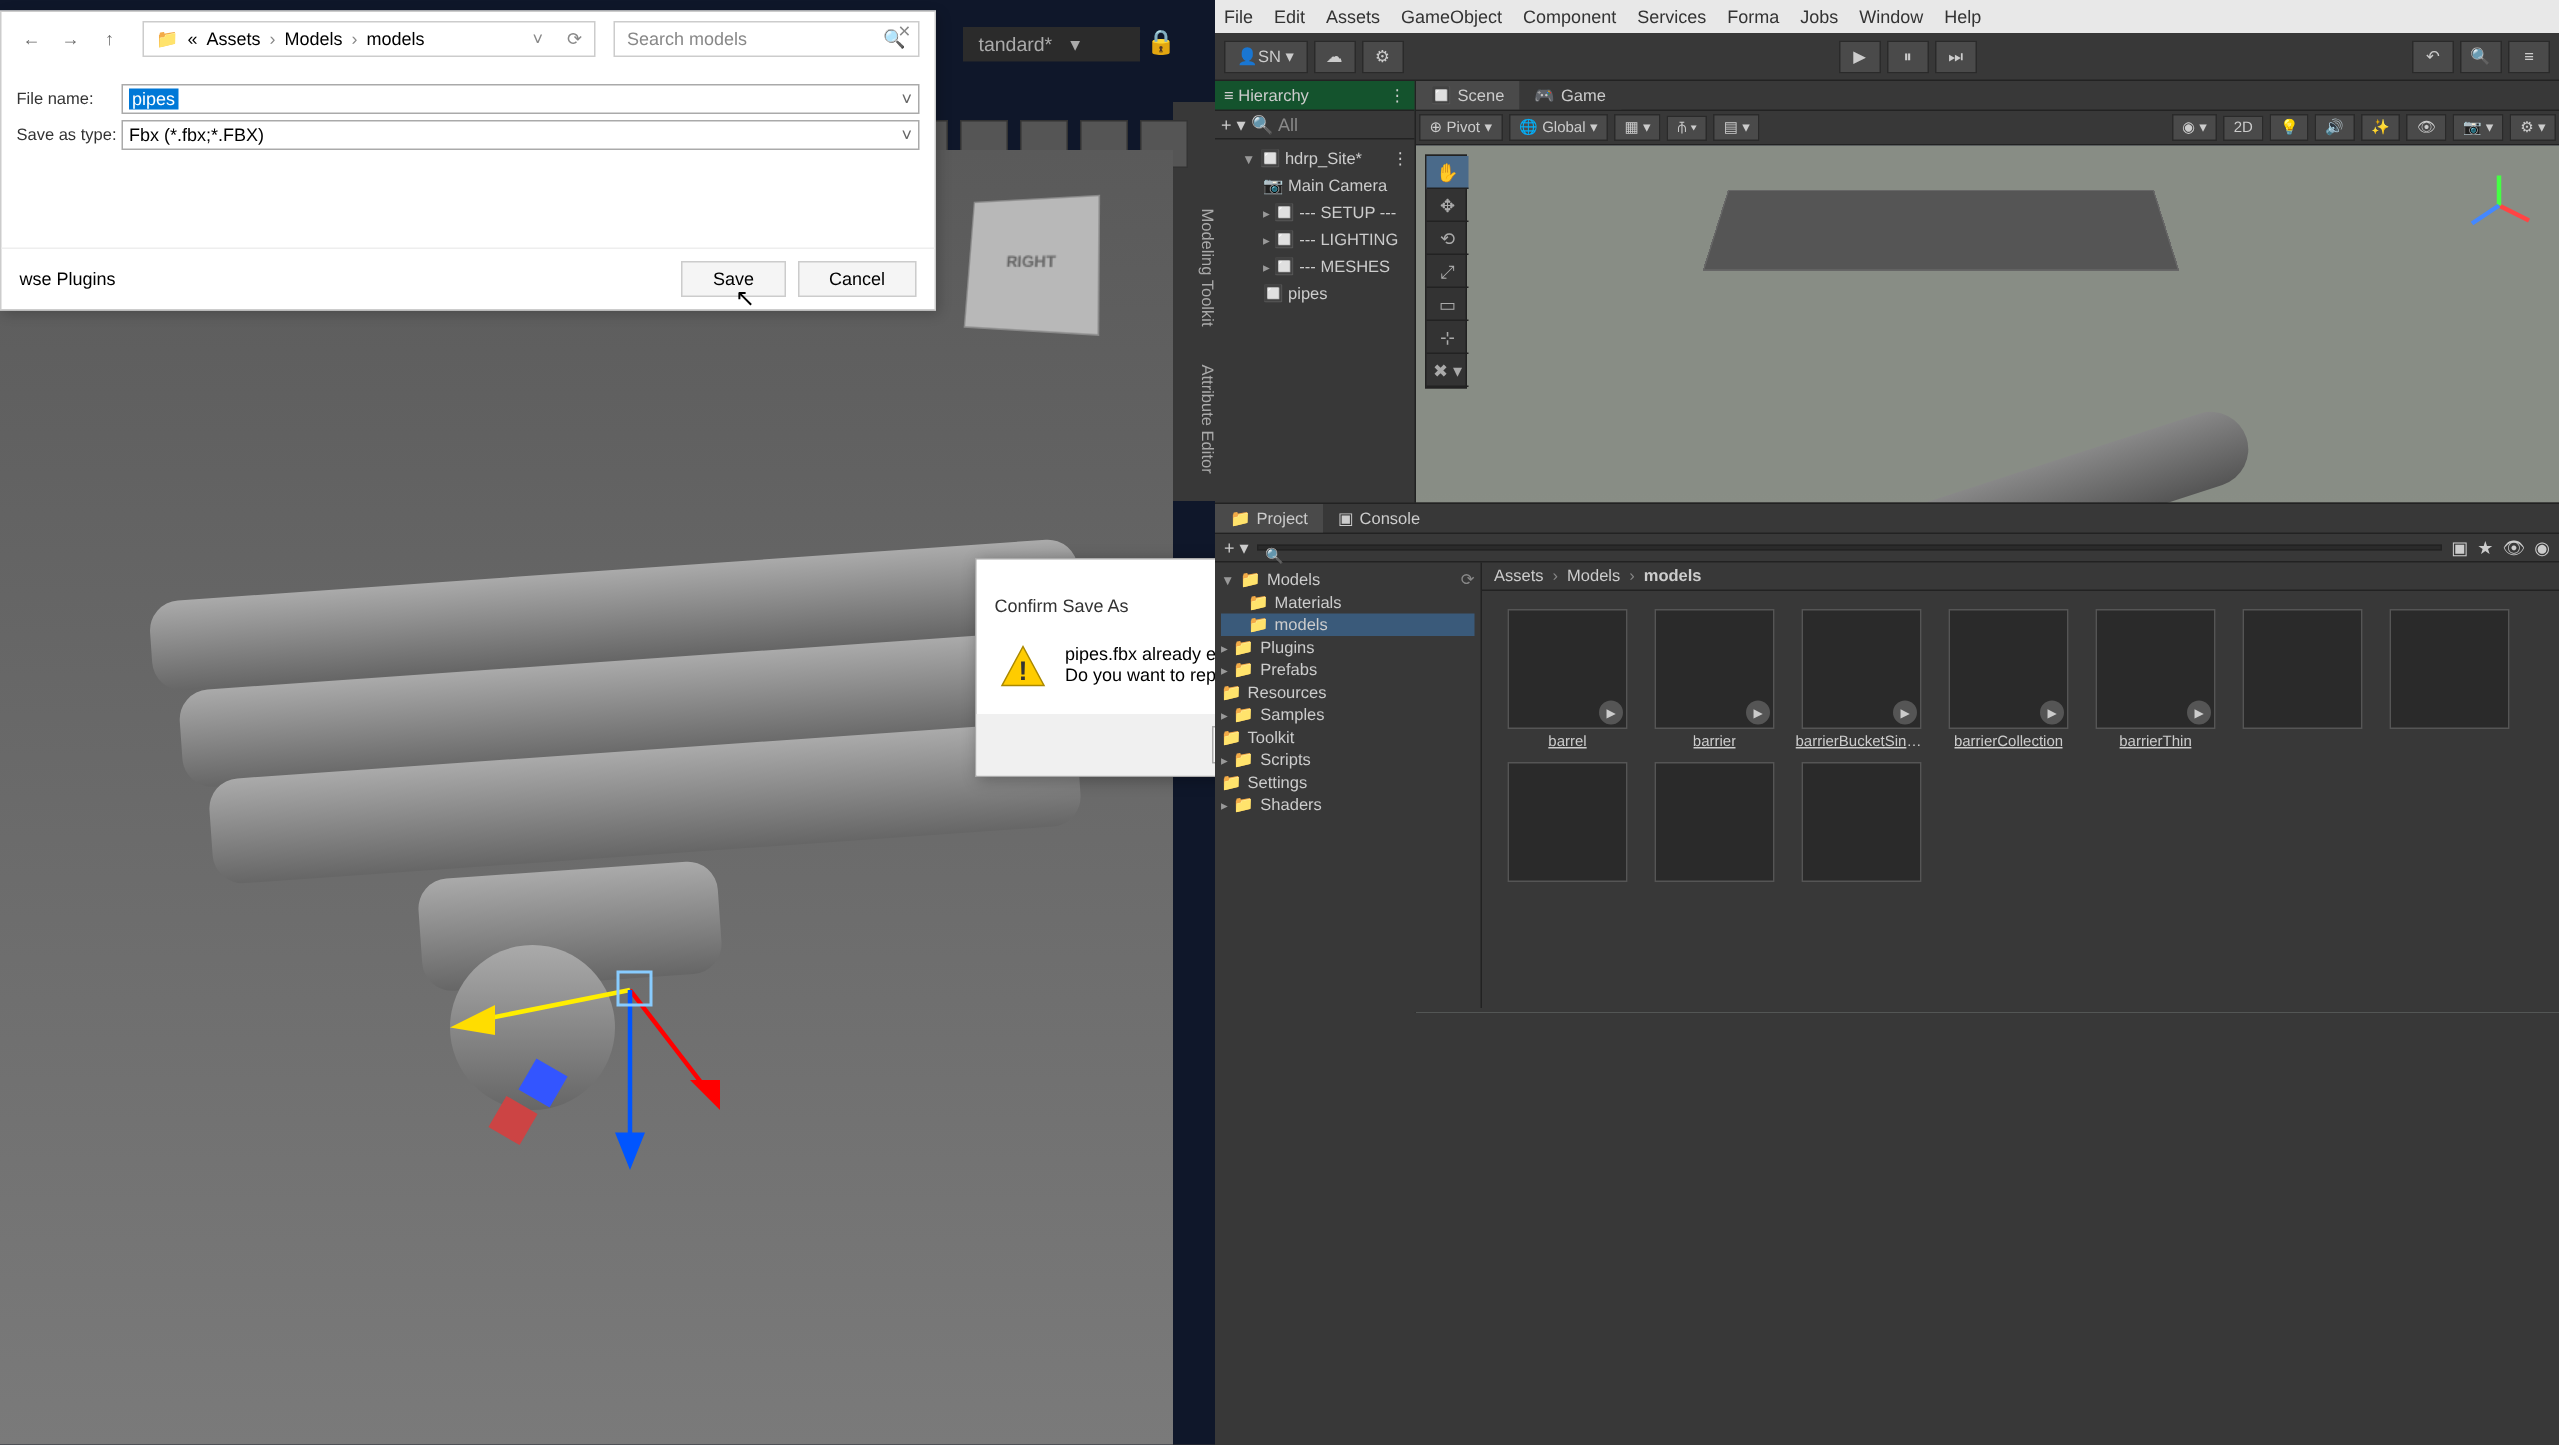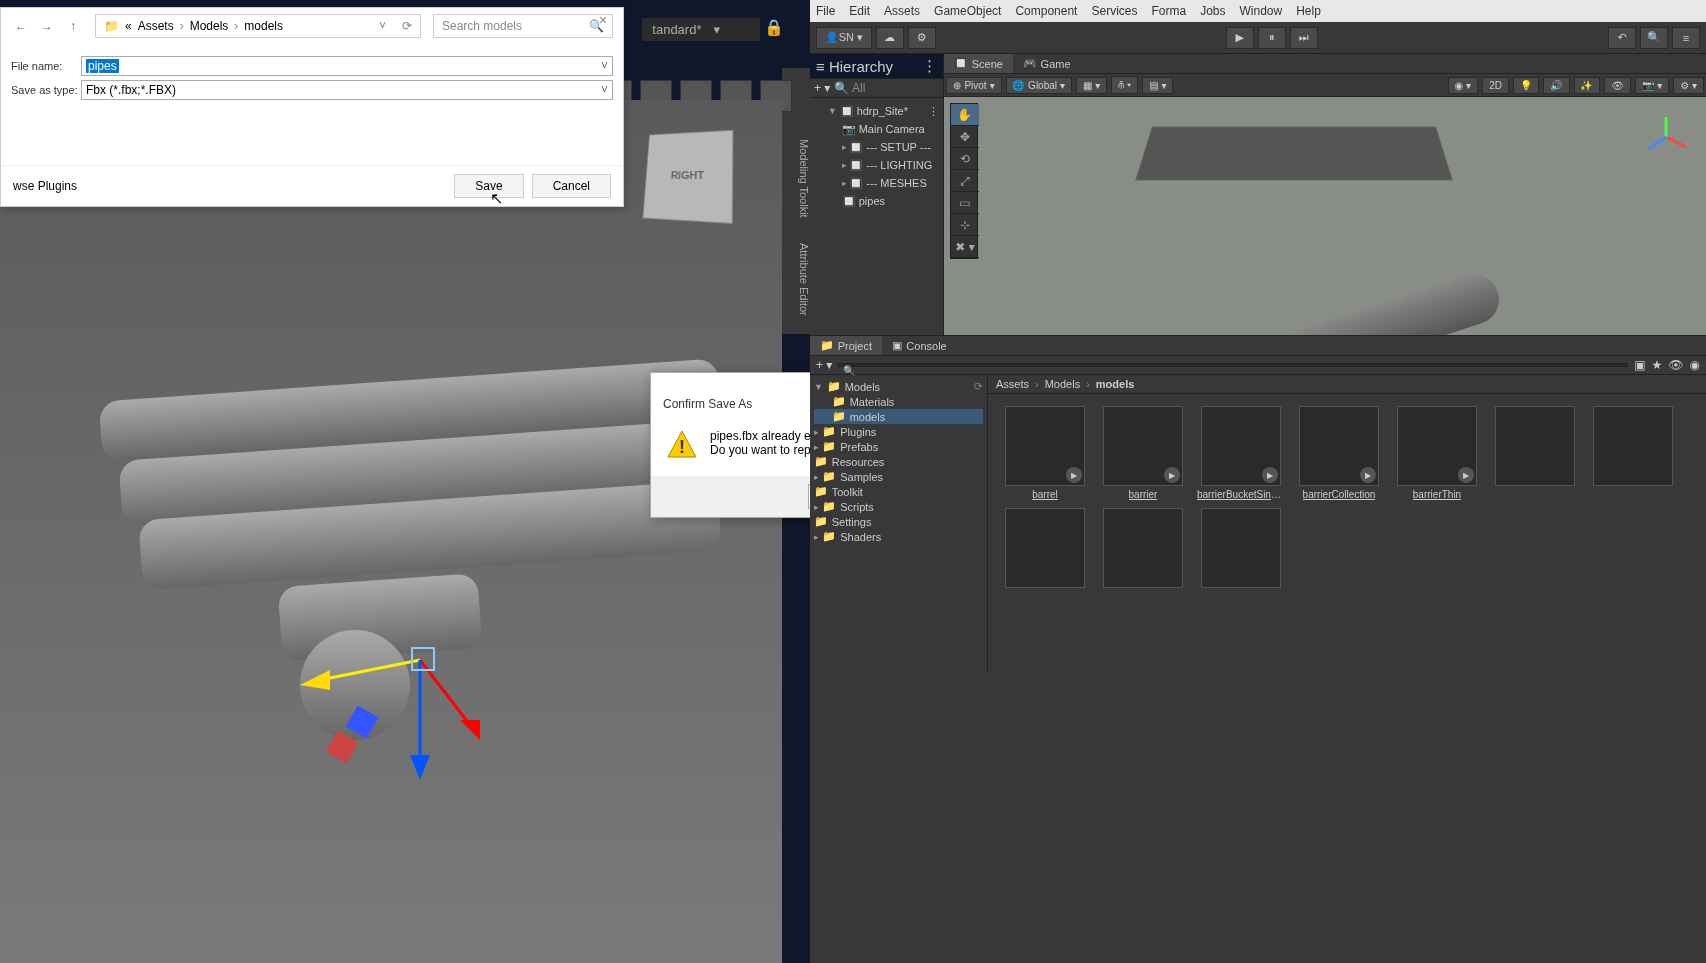--- a/index.html
+++ b/index.html
@@ -20,21 +20,21 @@
     .pipe { position: absolute; background: linear-gradient(#aaa, #666); border-radius: 20px; }
     
     
     .save-dialog { position: absolute; left: 0; top: 7px; width: 624px; height: 200px; background: #ffffff; border: 1px solid #ccc; box-shadow: 2px 2px 8px rgba(0,0,0,0.2); font-size: 12px; }
     .sd-title { padding: 5px 10px; font-size: 12px; color: #333; }
     .sd-close { position: absolute; right: 6px; top: 4px; width: 28px; text-align: center; color: #888; font-size: 14px; }
     .sd-nav { display: flex; align-items: center; padding: 6px 10px; gap: 6px; }
     .nav-btn { width: 20px; height: 20px; color: #666; display: flex; align-items: center; justify-content: center; }
     .breadcrumb { flex: 1; border: 1px solid #ccc; padding: 4px 8px; display: flex; align-items: center; gap: 6px; margin: 0 6px; }
     .bc-sep { color: #888; }
-    .search-box { width: 180px; border: 1px solid #ccc; padding: 4px 8px; color: #888; display: flex; justify-content: space-between; align-items: center; }
+    .search-box { width: 204px; border: 1px solid #ccc; padding: 4px 8px; color: #888; display: flex; justify-content: space-between; align-items: center; }
     .sd-fields { padding: 8px 10px; }
     .sd-row { display: flex; align-items: center; margin: 4px 0; }
     .sd-label { width: 70px; color: #333; font-size: 11px; }
     .sd-input { flex: 1; border: 1px solid #aaa; padding: 2px 4px; font-size: 12px; position: relative; }
     .sd-input .sel { background: #0078d7; color: #fff; padding: 0 2px; }
     .sd-input .dd { position: absolute; right: 4px; top: 2px; color: #666; }
     .sd-footer { display: flex; justify-content: space-between; align-items: center; padding: 8px 12px; border-top: 1px solid #eee; position: absolute; bottom: 0; left: 0; right: 0; }
     .sd-btn { padding: 4px 20px; border: 1px solid #ccc; background: #f5f5f5; font-size: 12px; }
     .sd-btns { display: flex; gap: 8px; }
     
@@ -50,21 +50,21 @@
     
     .unity { position: absolute; left: 810px; top: 0; right: 0; height: 675px; background: #383838; color: #ccc; font-size: 12px; }
     .menu-bar { height: 22px; background: #e8e8e8; color: #333; display: flex; align-items: center; padding: 0 6px; gap: 14px; font-size: 12px; }
     .toolbar { height: 32px; background: #383838; border-bottom: 1px solid #222; display: flex; align-items: center; justify-content: space-between; padding: 0 6px; }
     .tb-left, .tb-center, .tb-right { display: flex; align-items: center; gap: 4px; }
     .tb-btn { width: 28px; height: 22px; background: #4a4a4a; border: 1px solid #2a2a2a; display: flex; align-items: center; justify-content: center; font-size: 11px; }
     .tb-btn.wide { width: auto; padding: 0 8px; }
     
     .panels { position: absolute; top: 54px; left: 0; right: 0; bottom: 0; display: flex; }
     .hierarchy { width: 134px; background: #383838; border-right: 1px solid #222; }
-    .panel-tab { background: #0f172a; padding: 3px 6px; font-size: 15px; border-bottom: 1px solid #222; display: flex; align-items: center; justify-content: space-between; }
+    .panel-tab { background: #14532d; padding: 3px 6px; font-size: 11px; border-bottom: 1px solid #222; display: flex; align-items: center; justify-content: space-between; }
     .hier-tree { padding: 4px; font-size: 11px; line-height: 16px; }
     .hier-item { padding: 1px 0; display: flex; align-items: center; gap: 3px; }
     .hier-indent-1 { padding-left: 14px; }
     .hier-indent-2 { padding-left: 28px; }
     
     .scene-area { flex: 1; background: #383838; display: flex; flex-direction: column; }
     .scene-tabs { display: flex; background: #383838; border-bottom: 1px solid #222; }
     .scene-tab { padding: 3px 10px; font-size: 11px; background: #383838; display: flex; align-items: center; gap: 4px; }
     .scene-tab.active { background: #4a4a4a; }
     .scene-toolbar { display: flex; background: #383838; border-bottom: 1px solid #222; padding: 2px; gap: 4px; align-items: center; }

